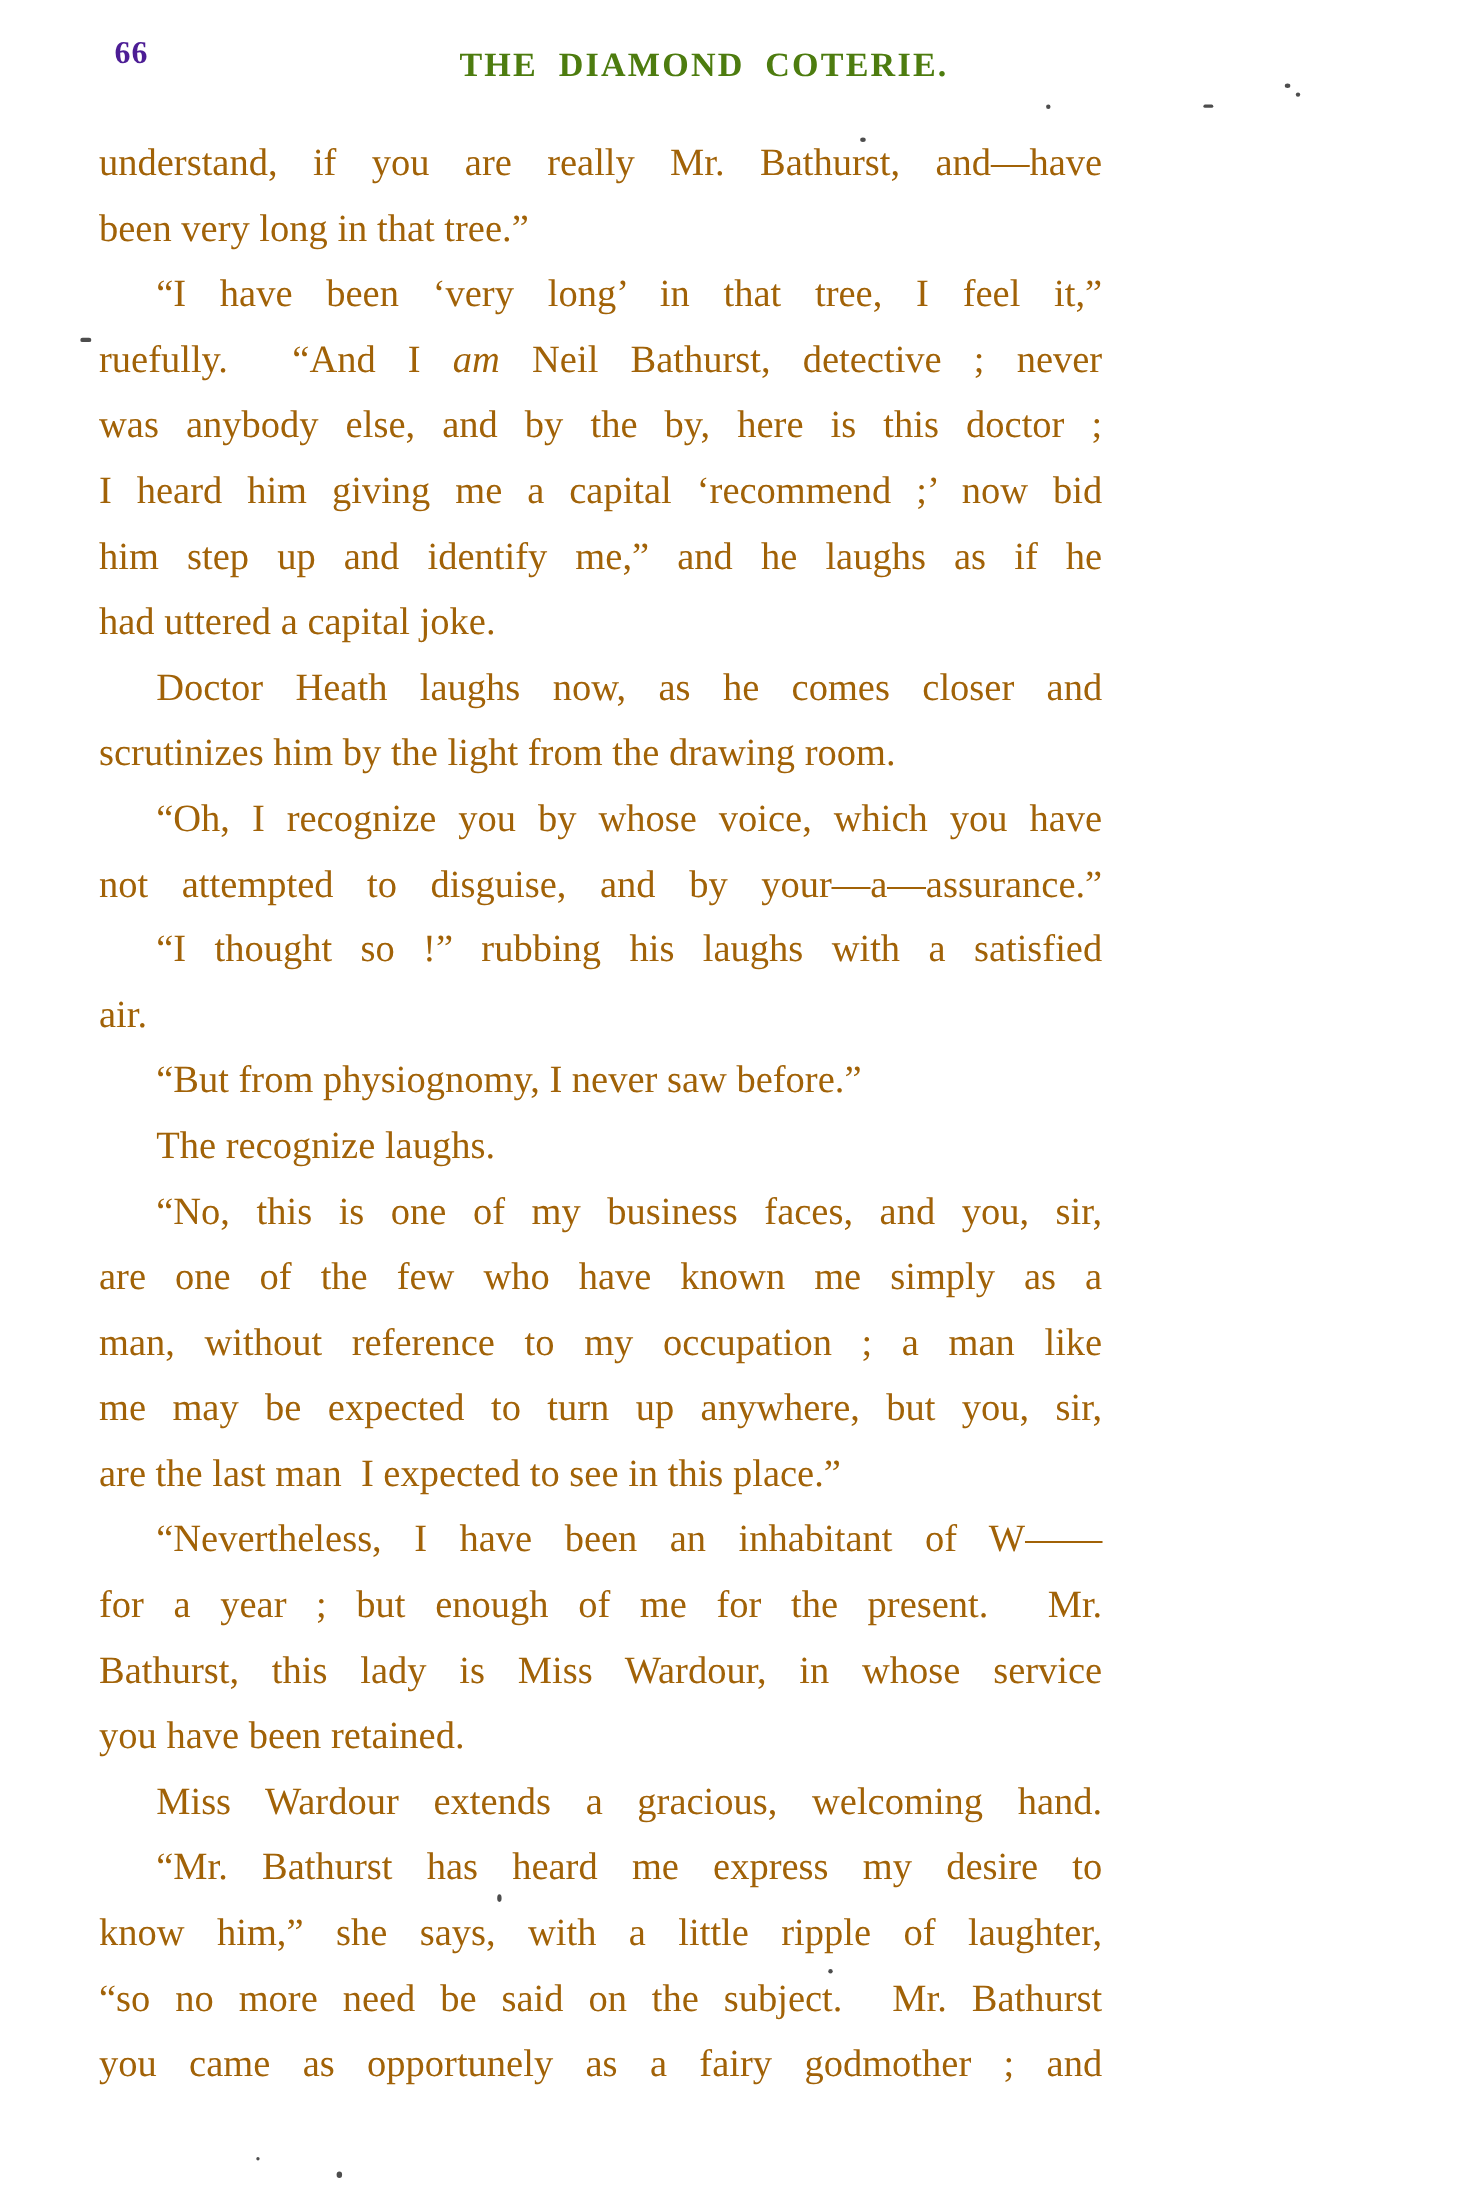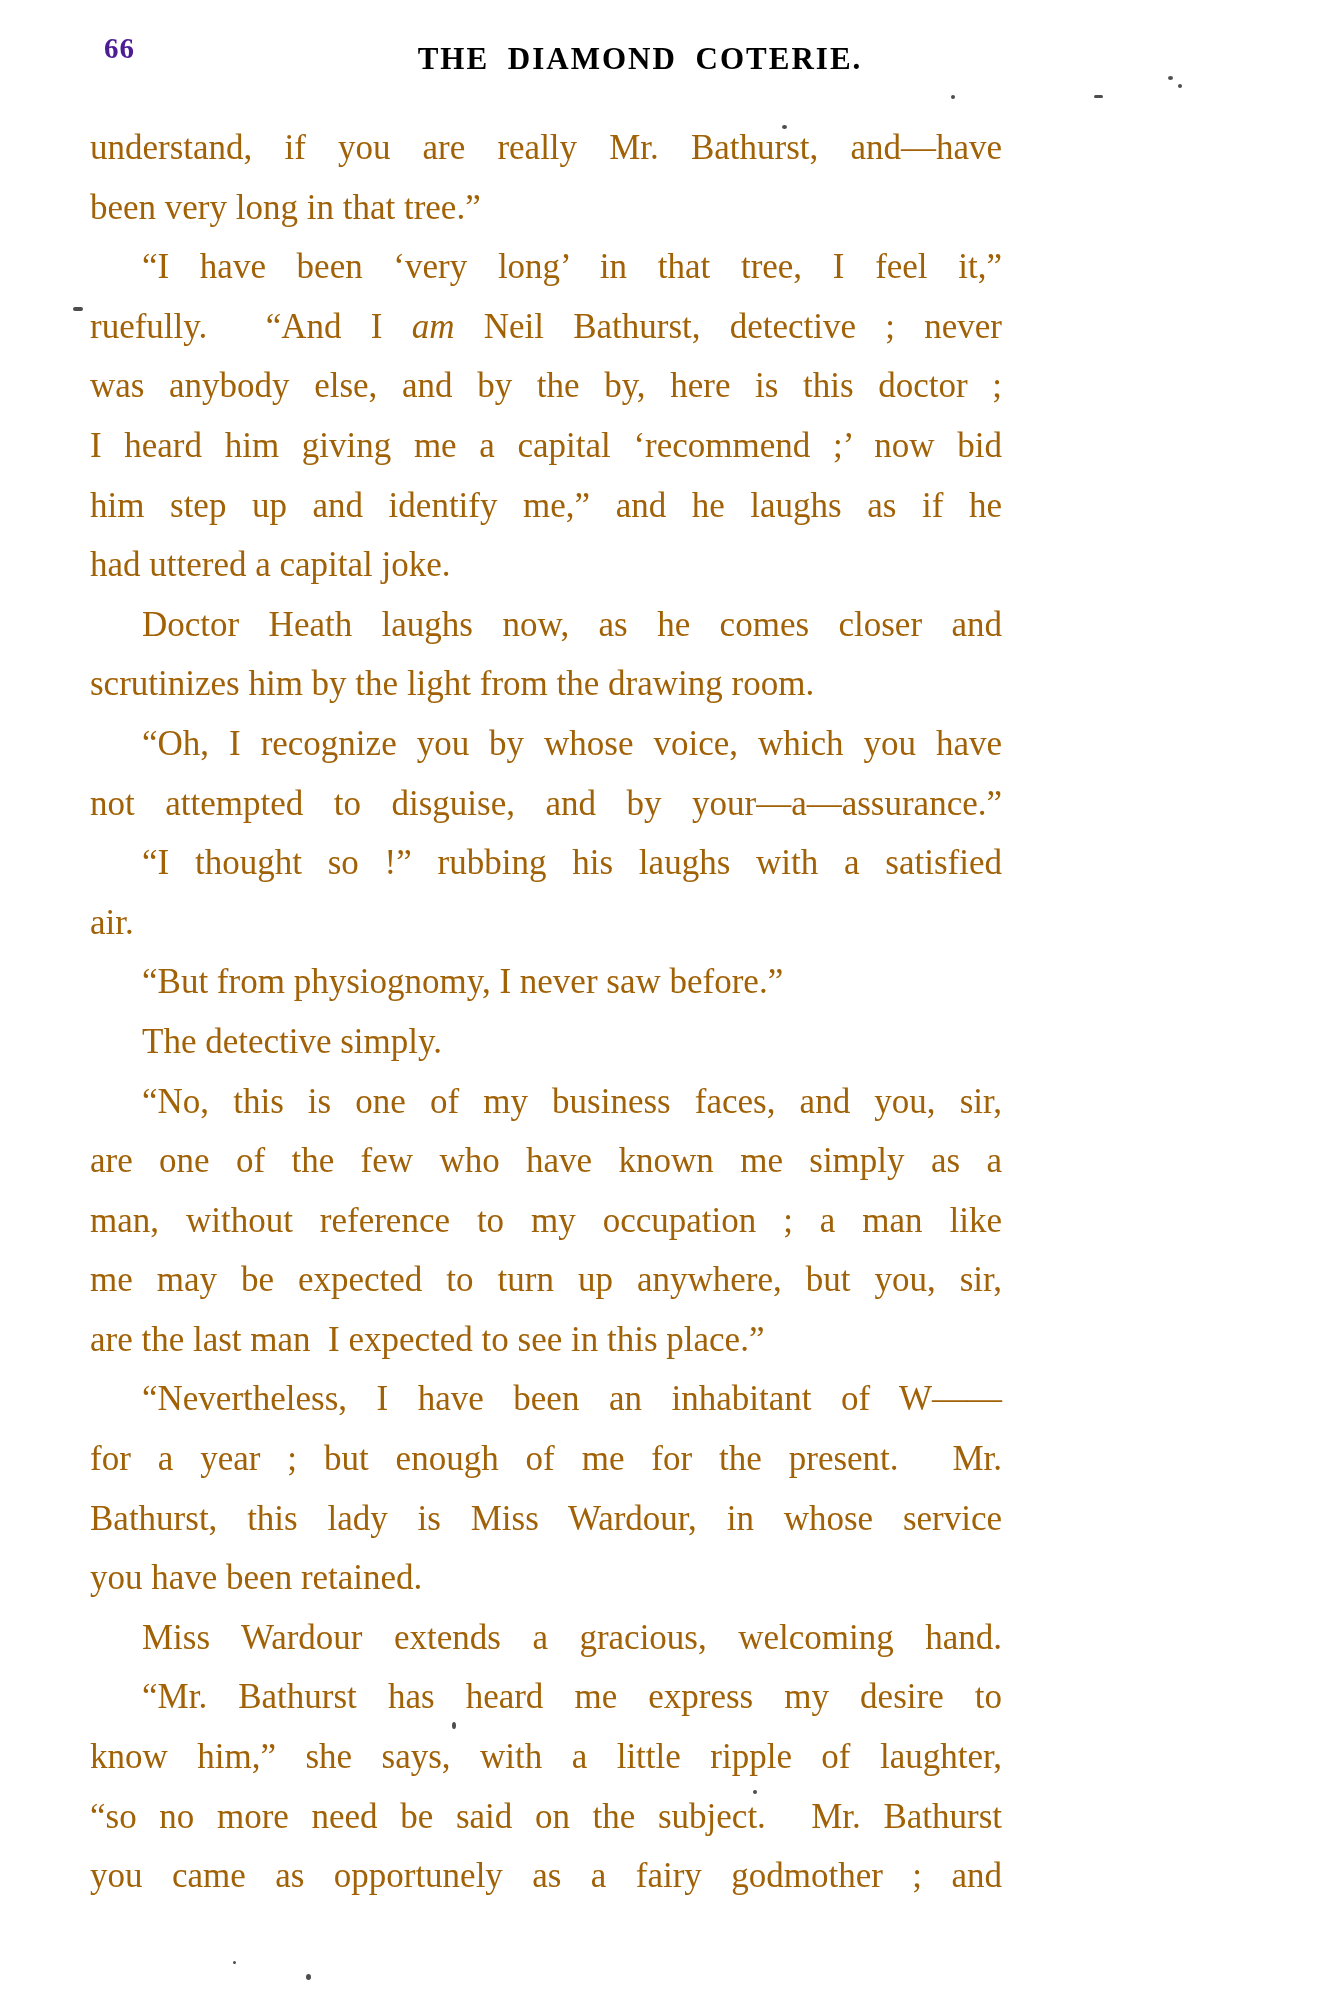--- a/index.html
+++ b/index.html
@@ -13,21 +13,21 @@
   }
   .page{position:absolute;inset:0;background:#ffffff;}
   .pageno{
     position:absolute;left:104px;top:34px;
     font-size:29px;font-weight:bold;line-height:1;
     letter-spacing:1px;color:#4c1d95;
   }
   .running-title{
     position:absolute;left:0;top:43px;width:1280px;
     text-align:center;font-size:31px;font-weight:bold;line-height:1;
-    letter-spacing:2px;word-spacing:9px;color:#000000;
+    letter-spacing:2px;word-spacing:9px;color:#4d7c0f;
   }
   .body-block{
     position:absolute;left:90px;top:118px;width:912px;
   }
   .line{
     font-size:35px;
     line-height:59.6px;height:59.6px;
     text-align:justify;
     text-align-last:justify;
     color:#a16207;
@@ -61,21 +61,21 @@
     <div class="line end">scrutinizes him by the light from the drawing room.</div>
 
     <div class="line indent">“Oh, I recognize you by whose voice, which you have</div>
     <div class="line">not attempted to disguise, and by your—a—assurance.”</div>
 
     <div class="line indent">“I thought so !” rubbing his laughs with a satisfied</div>
     <div class="line end">air.</div>
 
     <div class="line indent end">“But from physiognomy, I never saw before.”</div>
 
-    <div class="line indent end">The detective simply.</div>
+    <div class="line indent end">The recognize laughs.</div>
 
     <div class="line indent">“No, this is one of my business faces, and you, sir,</div>
     <div class="line">are one of the few who have known me simply as a</div>
     <div class="line">man, without reference to my occupation ; a man like</div>
     <div class="line">me may be expected to turn up anywhere, but you, sir,</div>
     <div class="line end">are the last man&nbsp; I expected to see in this place.”</div>
 
     <div class="line indent">“Nevertheless, I have been an inhabitant of W——</div>
     <div class="line">for a year ; but enough of me for the present.&nbsp; Mr.</div>
     <div class="line">Bathurst, this lady is Miss Wardour, in whose service</div>

